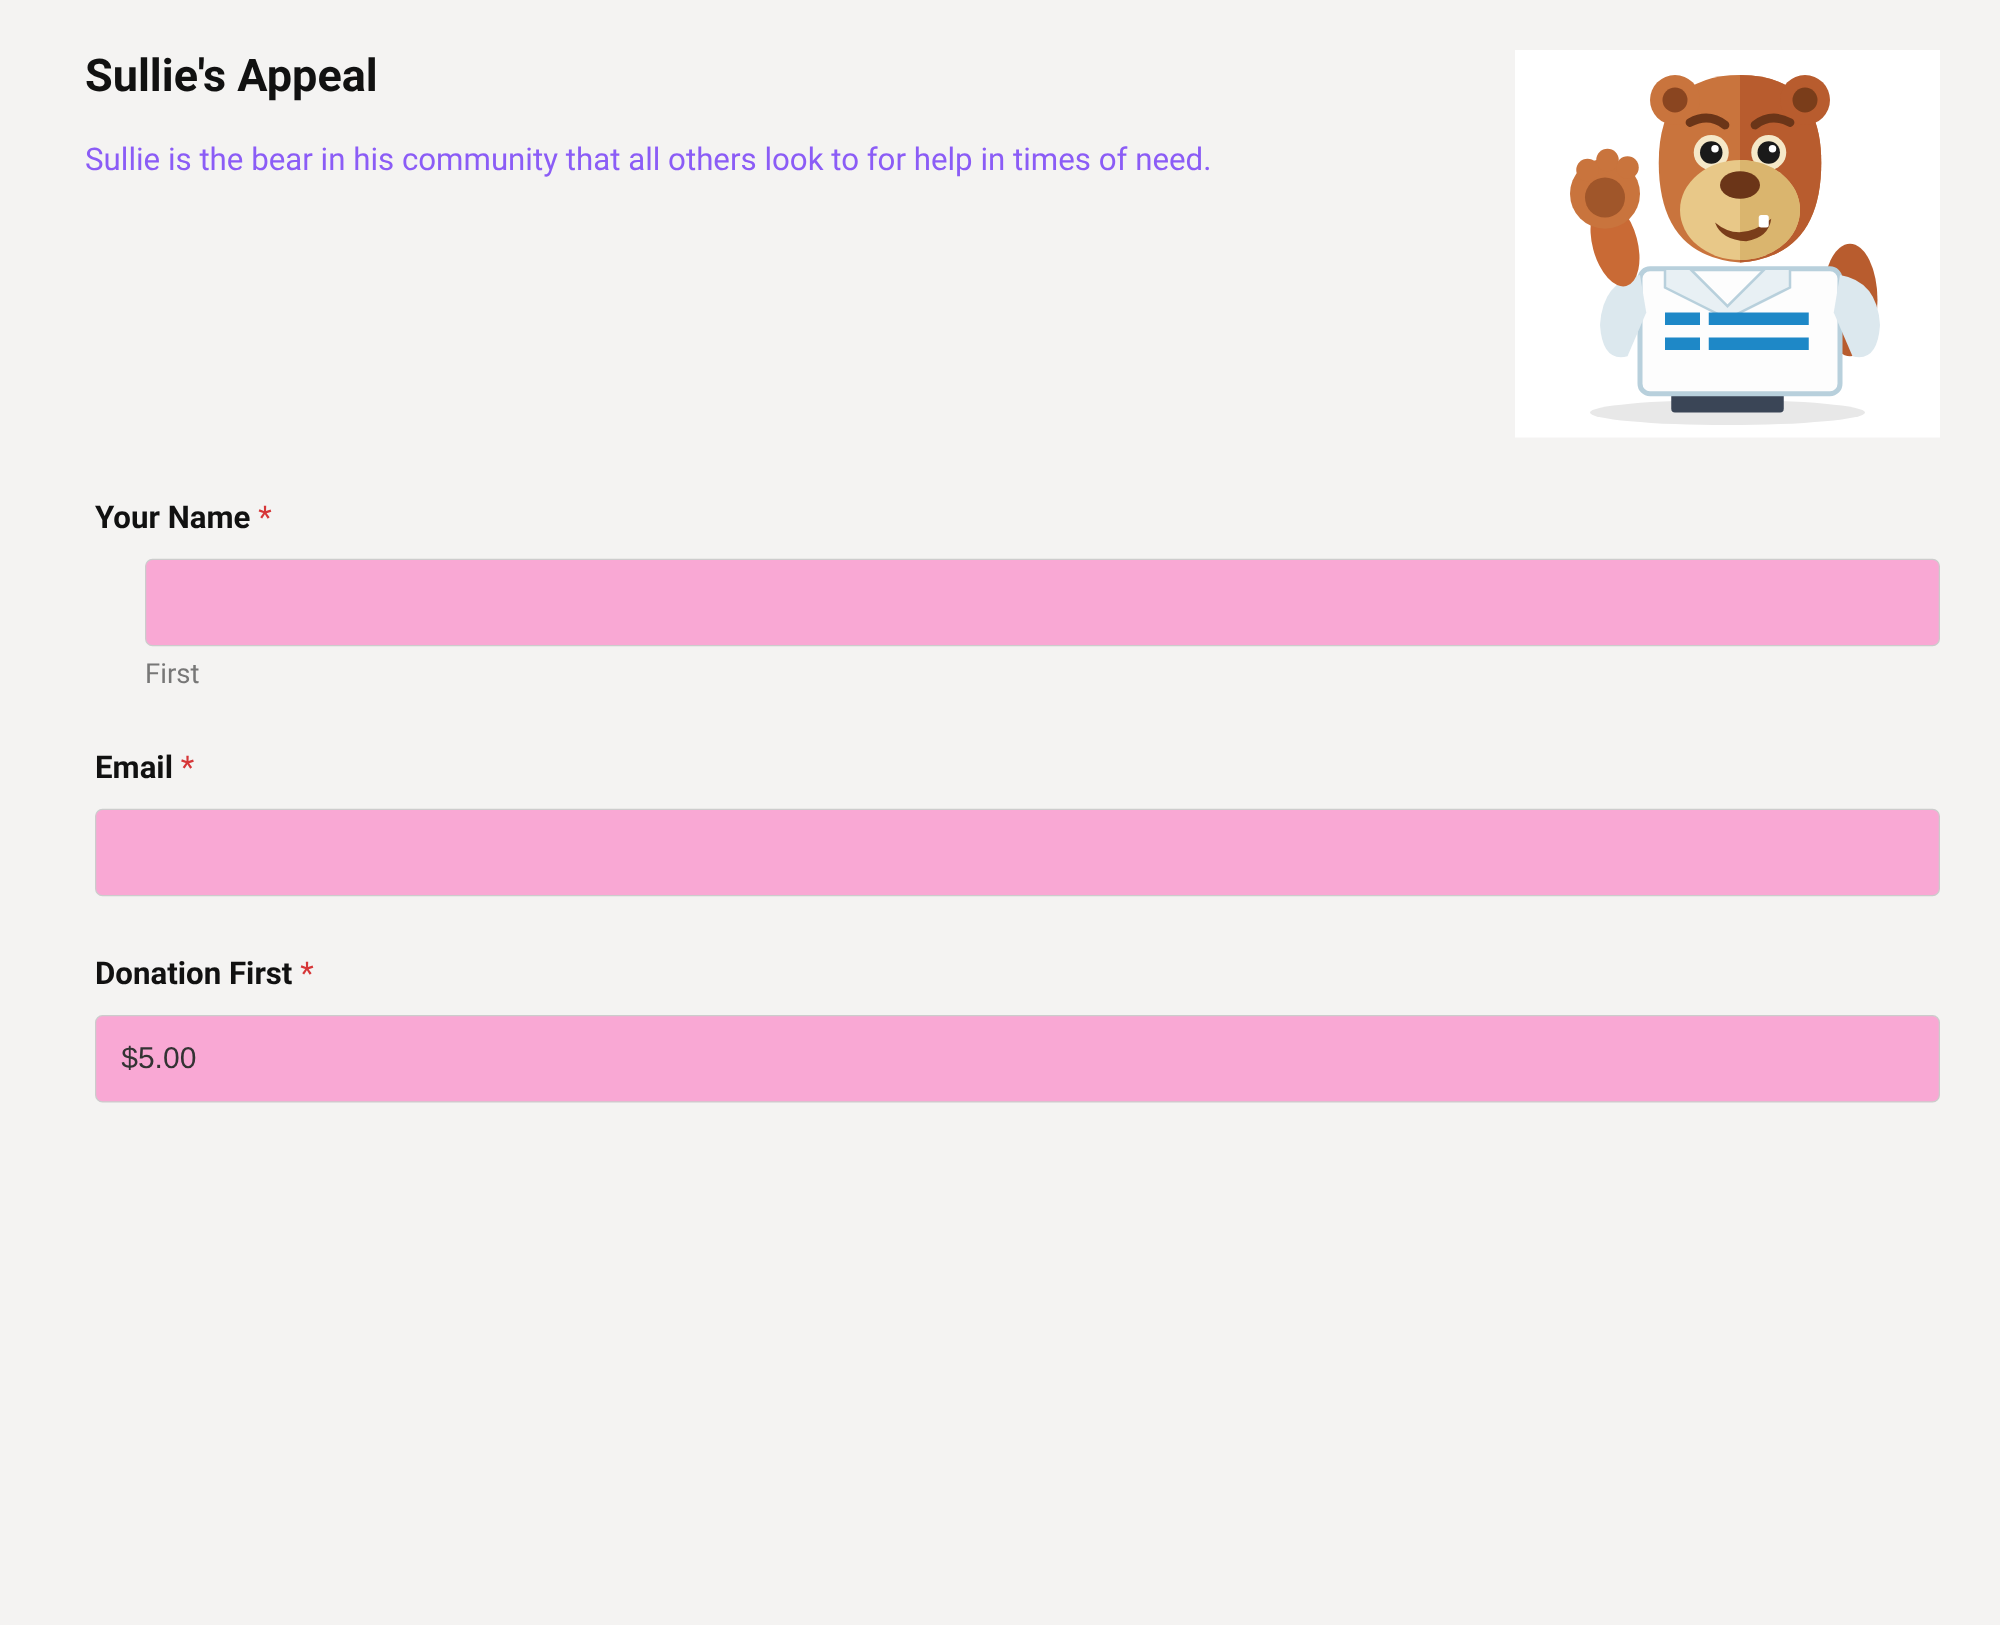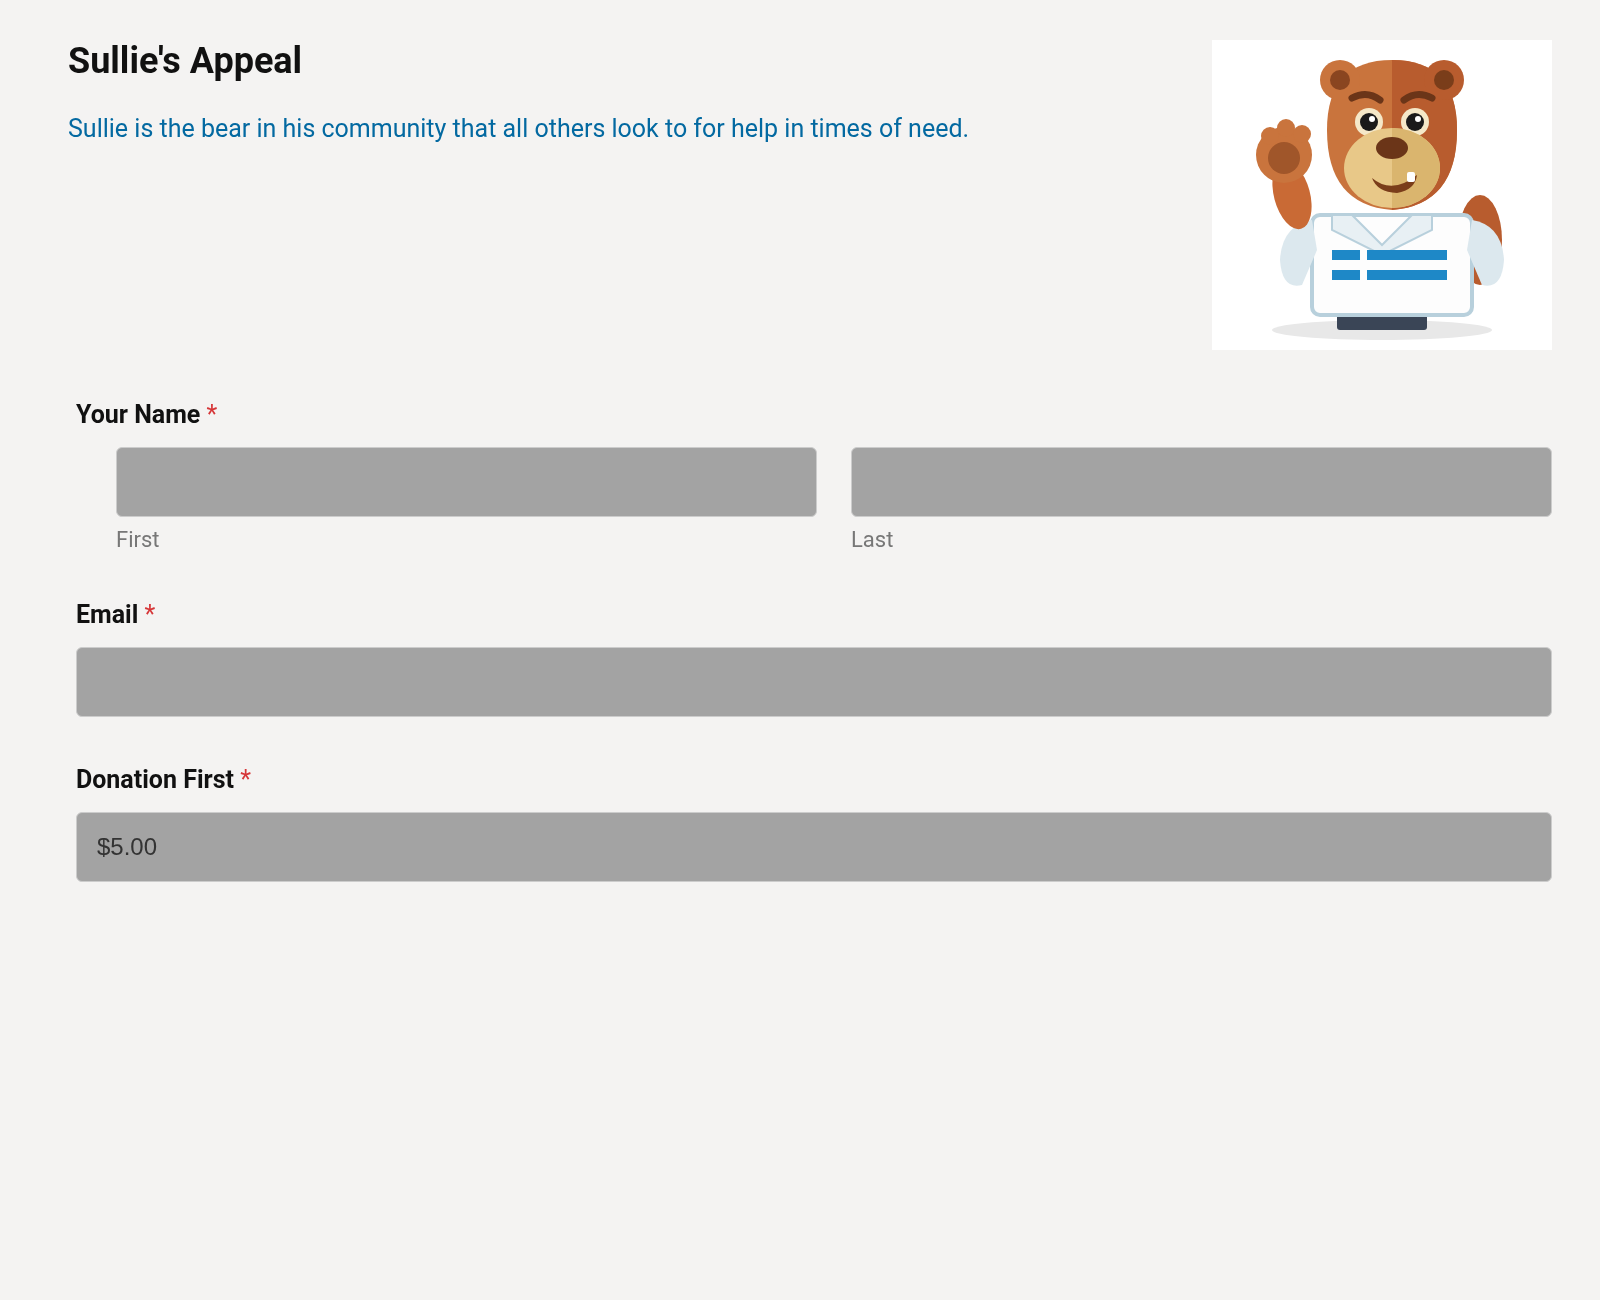--- a/index.html
+++ b/index.html
@@ -24,21 +24,21 @@
     }
     h1 {
       font-size: 36px;
       font-weight: 700;
       margin-bottom: 28px;
       color: #111;
     }
     .intro-text {
       font-size: 25px;
       line-height: 1.55;
-      color: #0369a1;
+      color: #8b5cf6;
       margin-bottom: 28px;
     }
     .intro-text em {
       font-style: italic;
     }
     .mascot-container {
       width: 340px;
       height: 310px;
       background: #fff;
       display: flex;
@@ -76,21 +76,21 @@
     .name-col {
       flex: 1;
     }
     input[type="text"], input[type="email"] {
       width: 100%;
       height: 70px;
       padding: 0 20px;
       font-size: 24px;
       border: 1px solid #ccc;
       border-radius: 6px;
-      background: #a3a3a3;
+      background: #f9a8d4;
       color: #333;
     }
     .sublabel {
       font-size: 22px;
       color: #777;
       margin-top: 10px;
     }
     .donation-input {
       color: #555;
     }
@@ -165,24 +165,20 @@
   <div class="field-group">
     <label class="field-label">
       <span>Your Name</span>
       <span class="required">*</span>
     </label>
     <div class="name-row">
       <div class="name-col">
         <input type="text" value="" style="">
         <div class="sublabel">First</div>
       </div>
-      <div class="name-col">
-        <input type="text" value="" style="">
-        <div class="sublabel">Last</div>
-      </div>
     </div>
   </div>
 
   <div class="field-group">
     <label class="field-label">
       <span>Email</span>
       <span class="required">*</span>
     </label>
     <input type="email" value="" style="">
   </div>

